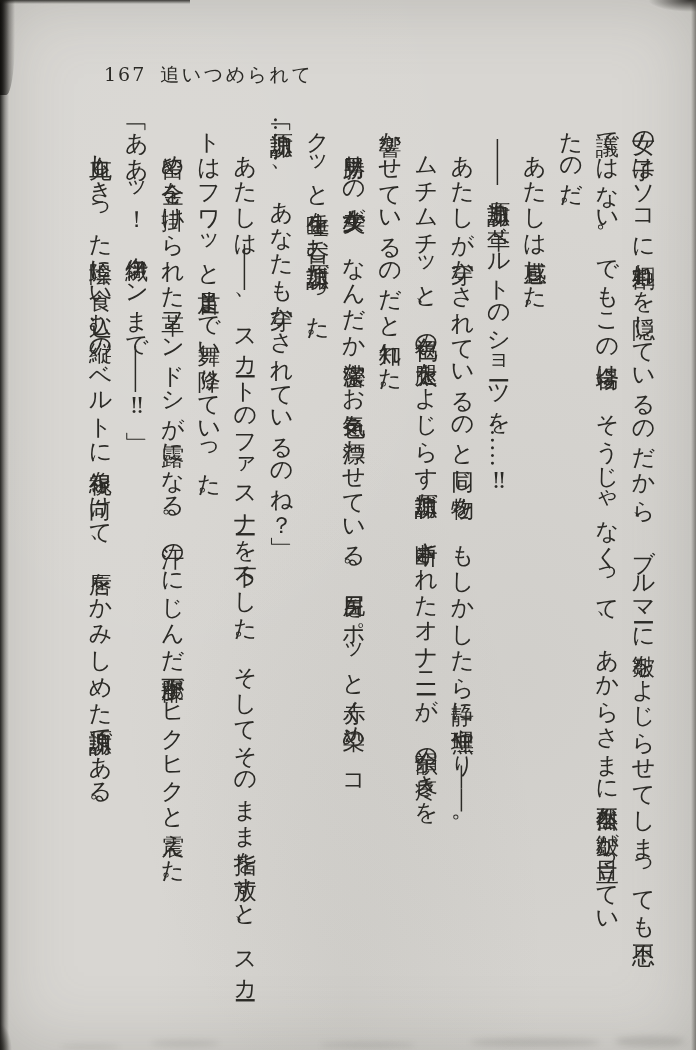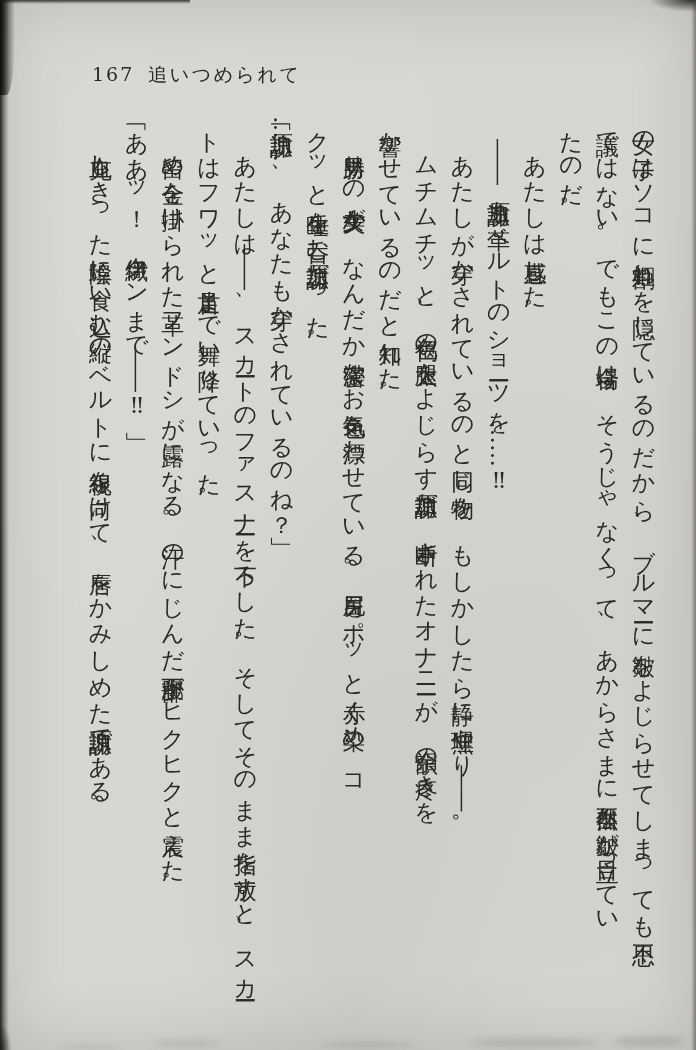--- a/index.html
+++ b/index.html
@@ -15,21 +15,21 @@
       var(--paper, #d8d6d2);
     box-shadow: inset 0 0 70px rgba(105,105,98,0.28);
     font-family: "DejaVu Serif", "Liberation Serif", serif;
     color: var(--ink, #2b2a26);
   }
 
   
   .header {
     position: absolute;
     top: 62px;
-    left: 92px;
+    left: 104px;
     font-size: 19px;
     letter-spacing: 1px;
     white-space: nowrap;
   }
   .header .num { margin-right: 14px; letter-spacing: 2px; }
   .header .title { letter-spacing: 2.5px; }
 
   
   .body-text {
     position: absolute;

